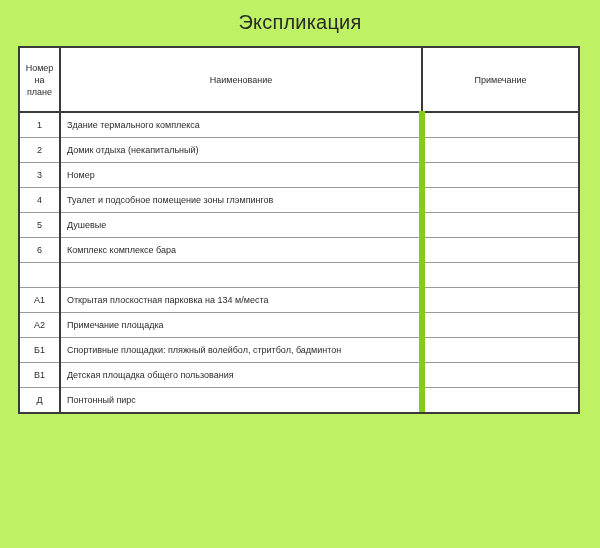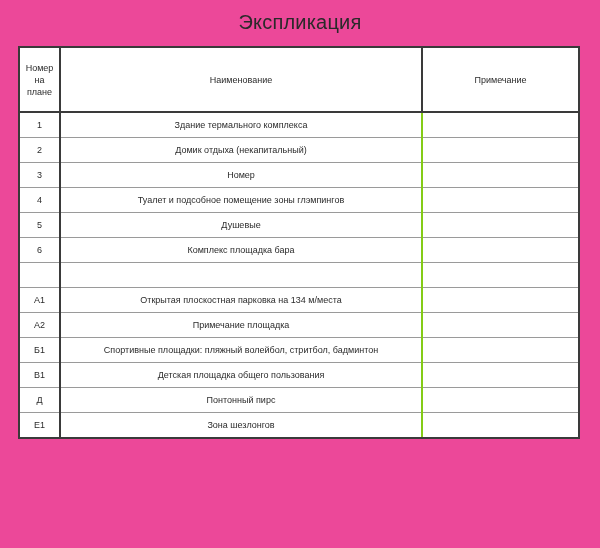--- a/index.html
+++ b/index.html
@@ -14,21 +14,21 @@
     overflow: hidden;
     font-family: "Liberation Sans", "DejaVu Sans", sans-serif;
     color: #2b2b2b;
     -webkit-font-smoothing: antialiased;
   }
 
   .page {
     position: relative;
     width: 600px;
     height: 548px;
-    background: #ec4899;
+    background: #bef264;
     box-sizing: border-box;
   }
 
   
   .title {
     position: absolute;
     top: 9px;
     left: 0;
     width: 600px;
     text-align: center;
@@ -104,22 +104,22 @@
     overflow: hidden;
   }
   tbody tr:last-child td { border-bottom: none; }
 
   tbody td.td-num {
     text-align: center;
     padding: 0 2px;
     border-right: 2px solid #3a3a3a;
   }
   tbody td.td-name {
-    text-align: center;
-    border-right: 2px solid #84cc16;
+    text-align: left;
+    border-right: 6px solid #84cc16;
   }
   tbody td.td-note {
     text-align: left;
     border-right: none;
   }
 
   tbody tr.spacer-row td { }
 </style>
 </head>
 <body>
@@ -167,21 +167,21 @@
             <td class="td-name">Туалет и подсобное помещение зоны глэмпингов</td>
             <td class="td-note"></td>
           </tr>
           <tr>
             <td class="td-num">5</td>
             <td class="td-name">Душевые</td>
             <td class="td-note"></td>
           </tr>
           <tr>
             <td class="td-num">6</td>
-            <td class="td-name">Комплекс площадка бара</td>
+            <td class="td-name">Комплекс комплексе бара</td>
             <td class="td-note"></td>
           </tr>
           <tr class="spacer-row">
             <td class="td-num"></td>
             <td class="td-name"></td>
             <td class="td-note"></td>
           </tr>
           <tr>
             <td class="td-num">А1</td>
             <td class="td-name">Открытая плоскостная парковка на 134 м/места</td>
@@ -200,22 +200,17 @@
           <tr>
             <td class="td-num">В1</td>
             <td class="td-name">Детская площадка общего пользования</td>
             <td class="td-note"></td>
           </tr>
           <tr>
             <td class="td-num">Д</td>
             <td class="td-name">Понтонный пирс</td>
             <td class="td-note"></td>
           </tr>
-          <tr>
-            <td class="td-num">Е1</td>
-            <td class="td-name">Зона шезлонгов</td>
-            <td class="td-note"></td>
-          </tr>
         </tbody>
     </table>
   </div>
 
 </div>
 
 </body></html>

